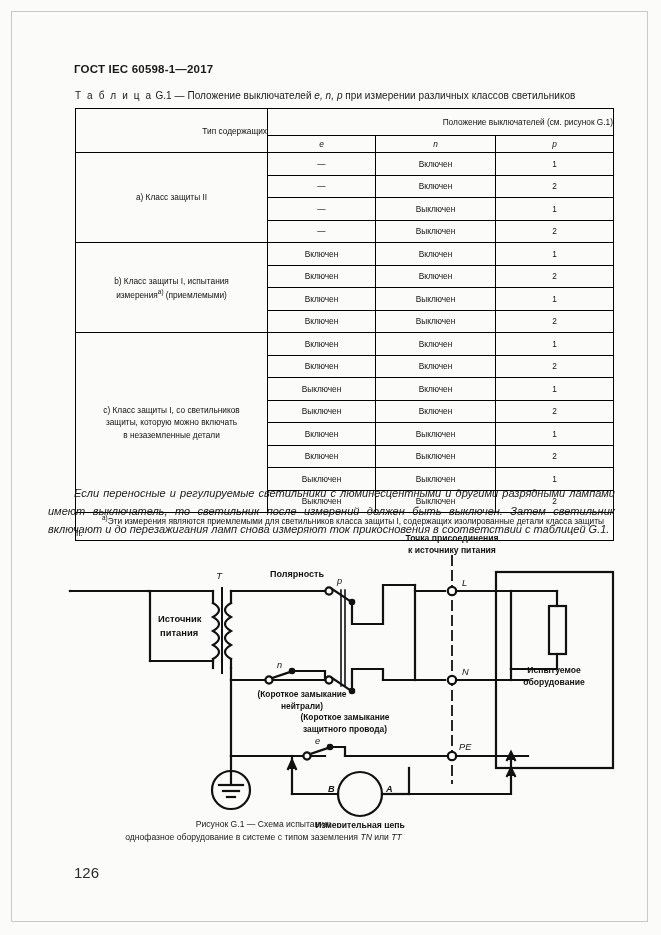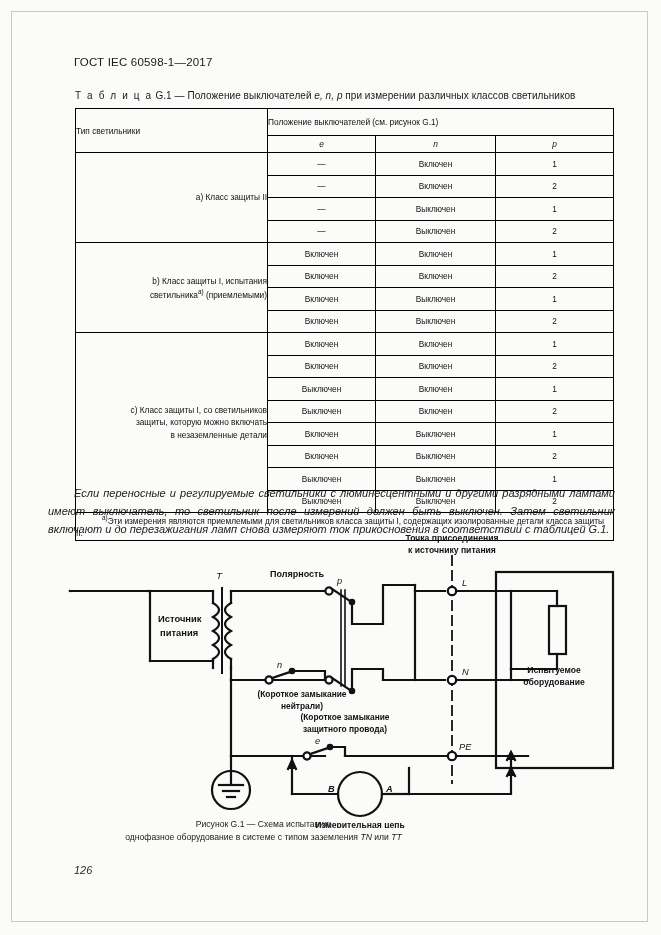--- a/index.html
+++ b/index.html
@@ -29,23 +29,23 @@
     height: 911px;
     border: 1px solid #c9c9c9;
     box-sizing: border-box;
     pointer-events: none;
   }
 
   
   .doc-header {
     position: absolute;
     left: 74px;
-    top: 56px;
+    top: 63px;
     font-size: 11.5px;
-    font-weight: normal;
+    font-weight: bold;
     letter-spacing: 0.2px;
     white-space: nowrap;
   }
 
   
   .table-caption {
     position: absolute;
     left: 75px;
     top: 90px;
     font-size: 10px;
@@ -71,33 +71,33 @@
   }
   table.gtable td, table.gtable th {
     border: 1px solid #000;
     font-weight: normal;
     font-size: 8.3px;
     padding: 0;
     vertical-align: middle;
     color: #111;
   }
   .th-main {
-    text-align: left;
+    text-align: right;
     height: 26px;
     font-size: 8.3px;
   }
   .th-sub {
     text-align: center;
     height: 16px;
     font-style: italic;
     font-size: 8.3px;
   }
   td.typecell {
     vertical-align: top;
-    text-align: right;
+    text-align: center;
     padding: 6px 4px 4px 7px;
     line-height: 1.45;
     font-size: 8.3px;
   }
   td.valcell {
     text-align: center;
     height: 21.5px;
     font-size: 8.3px;
   }
   td.numcell {
@@ -148,23 +148,22 @@
     font-size: 8.6px;
     line-height: 1.5;
   }
   .fig-caption i { font-style: italic; text-align: center; }
 
   
   .page-number {
     position: absolute;
     left: 74px;
     top: 864px;
-    font-size: 11px;
+    font-size: 15px;
     color: #2a2a2a;
-    font-style: italic;
   }
 </style>
 </head>
 <body>
 
 <div class="page">
   <div class="page-border"></div>
 
   <div class="doc-header">ГОСТ IEC 60598-1—2017</div>
 
@@ -177,21 +176,21 @@
   <div class="tbl-wrap">
     <table class="gtable">
       <colgroup>
         <col style="width:192px">
         <col style="width:108px">
         <col style="width:120px">
         <col style="width:118px">
       </colgroup>
       <tbody>
         <tr>
-          <th class="th-main" rowspan="2">Тип светильники</th>
+          <th class="th-main" rowspan="2">Тип содержащих</th>
           <th class="th-main" colspan="3">Положение выключателей (см. рисунок G.1)</th>
         </tr>
         <tr>
           <th class="th-sub">e</th>
           <th class="th-sub">n</th>
           <th class="th-sub">p</th>
         </tr>
 
         <tr>
           <td class="typecell" rowspan="4">
@@ -213,21 +212,21 @@
         </tr>
         <tr>
           <td class="valcell dash">—</td>
           <td class="valcell">Выключен</td>
           <td class="numcell">2</td>
         </tr>
 
         <tr>
           <td class="typecell" rowspan="4">
             <span>b) Класс защиты I, испытания</span><br>
-            <span>светильника</span><sup class="fn">a)</sup><span> (приемлемыми)</span>
+            <span>измерения</span><sup class="fn">a)</sup><span> (приемлемыми)</span>
           </td>
           <td class="valcell">Включен</td>
           <td class="valcell">Включен</td>
           <td class="numcell">1</td>
         </tr>
         <tr>
           <td class="valcell">Включен</td>
           <td class="valcell">Включен</td>
           <td class="numcell">2</td>
         </tr>

